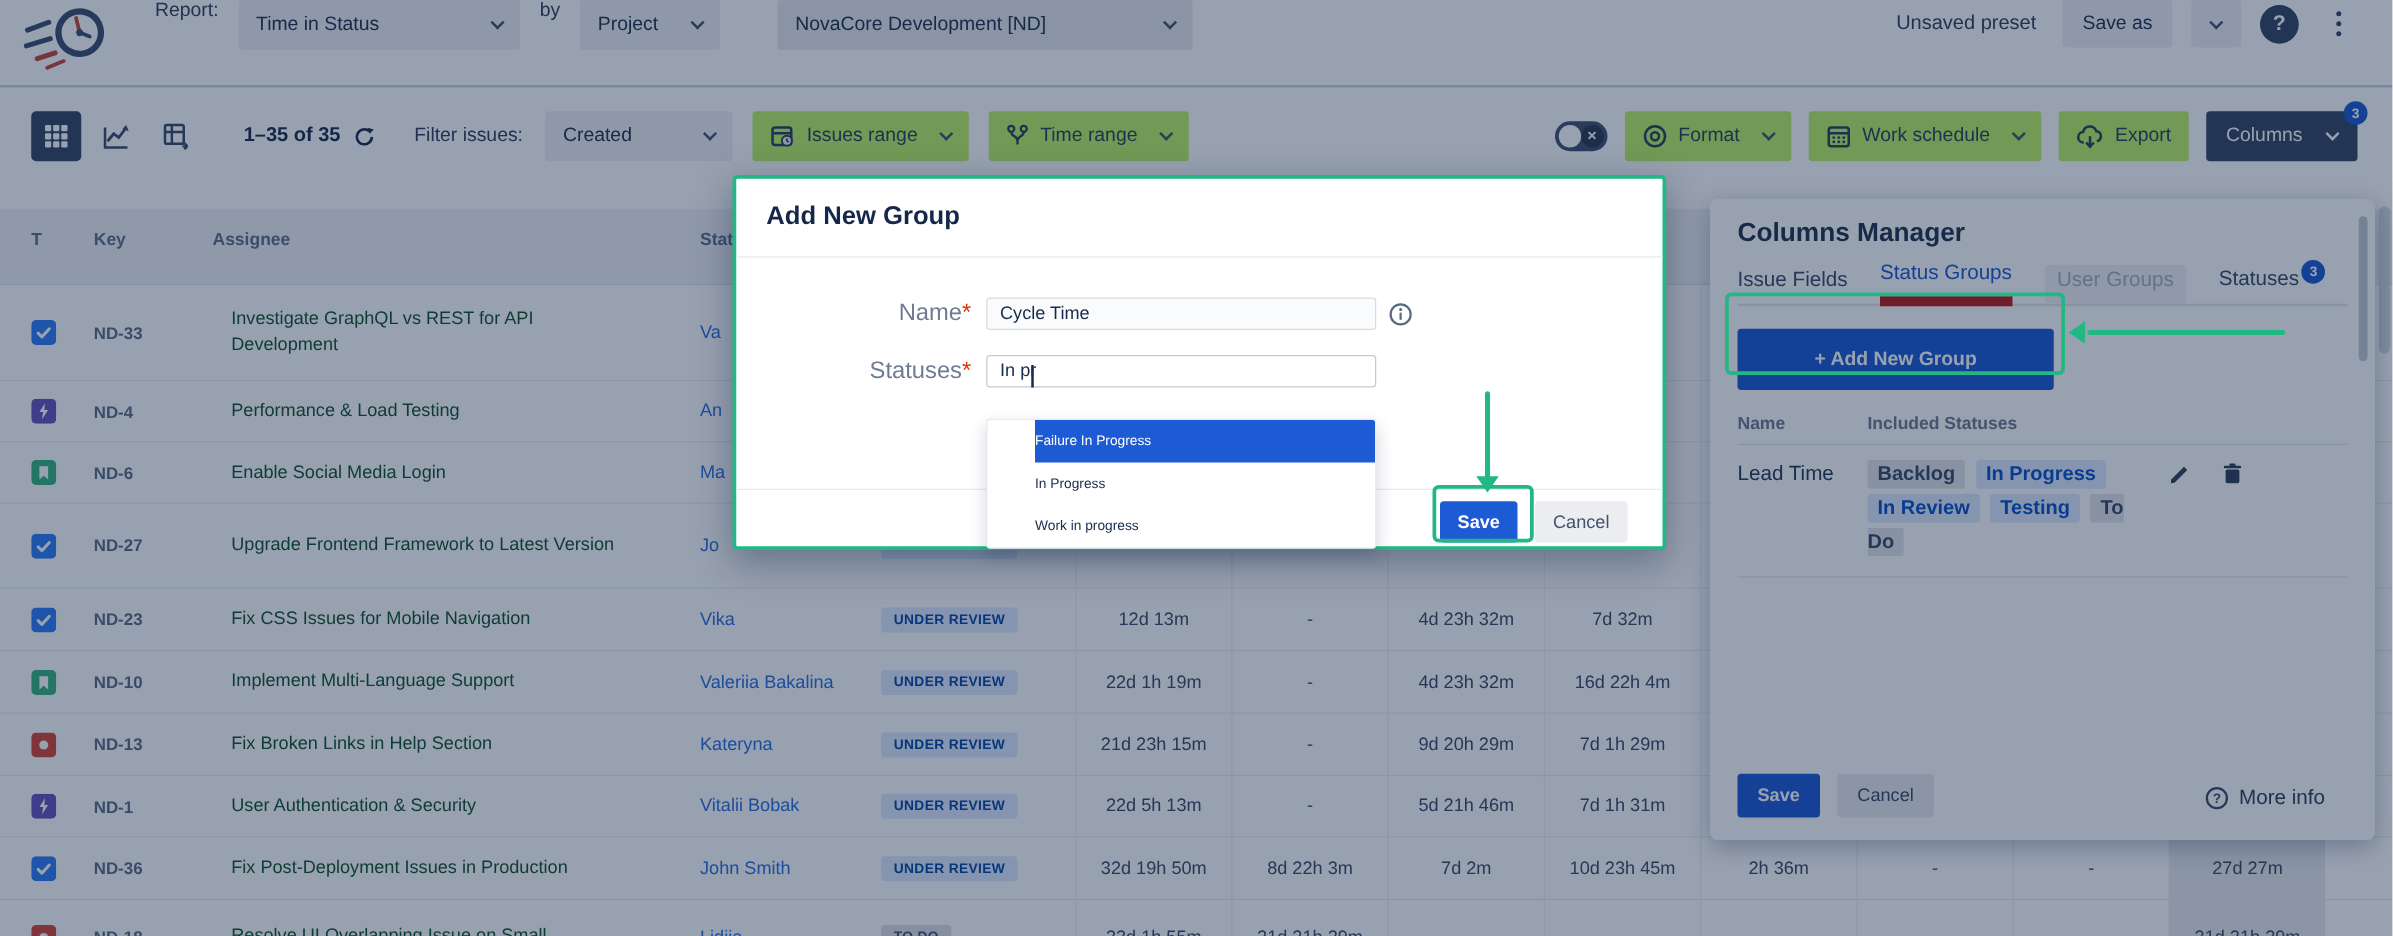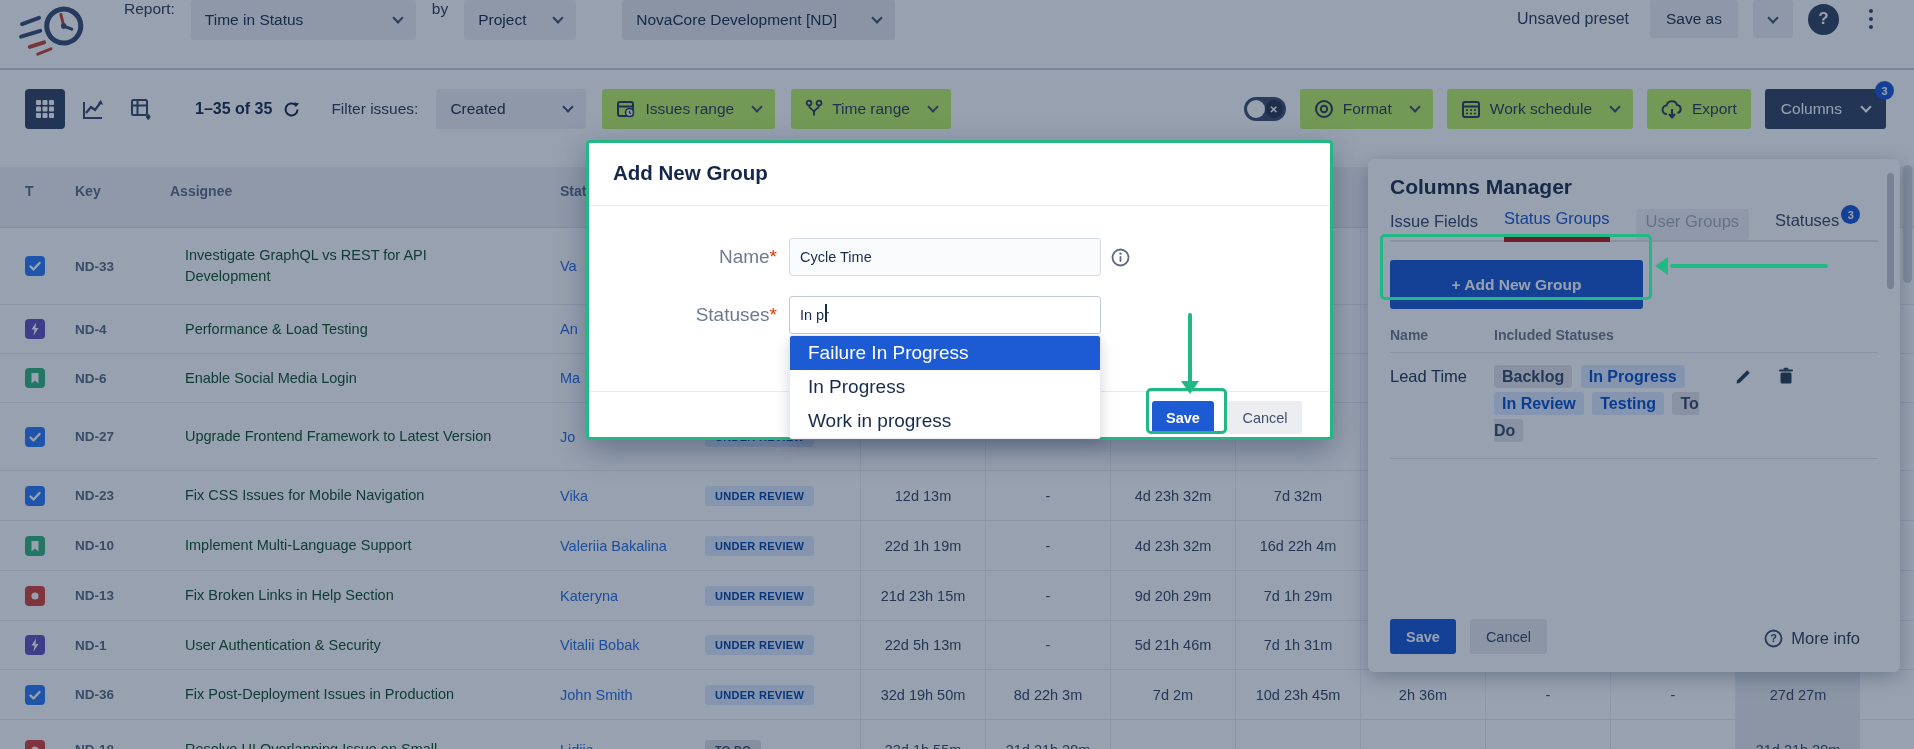--- a/index.html
+++ b/index.html
@@ -12,21 +12,21 @@
   
   .topbar{position:absolute;top:0;left:0;width:1914px;height:70px;background:#fff;
     display:flex;align-items:flex-start;padding-left:16px;border-bottom:2px solid #ccd2dc;}
   .logo{width:80px;height:56px;flex:0 0 auto;margin-right:28px;}
   .tb-label{font-size:15.5px;color:#33415c;margin-right:16px;}
   .select{height:40px;background:#eef0f4;border-radius:3px;display:flex;align-items:center;
     padding:0 14px;font-size:15.5px;color:#22324e;font-weight:500;}
   .select .chev{margin-left:auto;}
   .sel-report{width:225px;margin-right:16px;}
   .sel-scope{width:112px;margin-right:30px;}
-  .sel-project{width:273px;background:#e7e9ee;}
+  .sel-project{width:332px;background:#e7e9ee;}
   .chev{width:8px;height:8px;border-right:2px solid #44546f;border-bottom:2px solid #44546f;
     transform:rotate(45deg);display:inline-block;margin-left:10px;margin-top:-4px;flex:0 0 auto;}
   .chev.white{border-color:#fff;}
   .topbar-right{margin-left:auto;display:flex;align-items:center;margin-right:26px;gap:15px;}
   .preset-text{font-size:16px;color:#33415c;margin-right:6px;}
   .btn-gray{height:38px;background:#eef0f4;border-radius:3px;display:flex;align-items:center;
     padding:0 16px;font-size:15.5px;color:#22324e;border:none;cursor:pointer;}
   .btn-sq{width:40px;justify-content:center;padding:0;}
   .help-circle{width:31px;height:31px;border-radius:50%;background:#344563;color:#fff;
     display:flex;align-items:center;justify-content:center;font-size:17px;font-weight:bold;}
@@ -92,21 +92,21 @@
   
   .page-scroll-thumb{position:absolute;right:2px;top:165px;width:9px;height:118px;
     border-radius:5px;background:#d5dae2;z-index:1;}
 
   
   .panel{position:absolute;left:1368px;top:159px;width:532px;height:513px;background:#fff;
     border-radius:6px;box-shadow:0 5px 20px rgba(9,30,66,.3);z-index:10;padding:14px 22px;}
   .panel-title{font-size:21px;font-weight:bold;color:#21324e;margin:2px 0 10px 0;}
   .tabs{display:flex;gap:26px;border-bottom:2px solid #e2e5ea;align-items:flex-end;}
   .tab{font-size:16.5px;color:#3b4a68;padding-bottom:9px;cursor:pointer;white-space:nowrap;}
-  .tab.active{color:#1d5bd4;border-bottom:5px solid #b91c1c;margin-bottom:-2px;}
+  .tab.active{color:#1d5bd4;border-bottom:8px solid #b91c1c;margin-bottom:-2px;}
   .tab.disabled{color:#a5aebc;background:#f1f2f4;border-radius:3px;padding:3px 10px 9px 10px;cursor:default;}
   .tab .badge{display:inline-flex;transform:translateY(-7px);margin-left:2px;}
   .btn-add{margin-top:18px;width:253px;height:49px;background:#1d5bd4;color:#fff;border:none;
     border-radius:3px;font-size:15.5px;font-weight:bold;cursor:pointer;font-family:inherit;}
   .grp-headers{display:grid;grid-template-columns:104px 1fr;margin-top:18px;padding-bottom:9px;}
   .grp-headers span{font-size:14px;font-weight:bold;color:#6f7a8e;}
   .grp-row{display:grid;grid-template-columns:104px 218px 1fr;padding:10px 0 14px 0;
     border-top:1px solid #e4e7ec;border-bottom:1px solid #e4e7ec;}
   .grp-name{font-size:16.5px;color:#253858;line-height:27px;padding-right:12px;}
   .grp-chips{line-height:27px;}
@@ -131,29 +131,29 @@
   
   .modal{position:absolute;left:586px;top:140px;width:747px;height:300px;background:#fff;
     border:3px solid #21b883;border-radius:4px;z-index:30;
     box-shadow:0 10px 30px rgba(9,30,66,.35);}
   .modal-title{font-size:20.5px;font-weight:bold;color:#15284b;padding:18px 0 0 24px;}
   .modal-divider{position:absolute;left:0;right:0;top:62px;height:1px;background:#e8eaee;}
   .mform{position:absolute;top:95px;left:0;right:0;}
   .frow{display:flex;align-items:center;margin-bottom:20px;}
   .flabel{flex:0 0 188px;text-align:right;font-size:19px;color:#6e7b90;}
   .req{color:#de350b;}
-  .finput{margin-left:12px;width:312px;height:38px;border:1px solid #d6dae2;border-radius:3px;
+  .finput{margin-left:12px;width:312px;height:26px;border:1px solid #d6dae2;border-radius:3px;
     background:#fafbfc;font-size:14.5px;color:#172b4d;padding:0 10px;font-family:inherit;}
   .finput.focus{background:#fff;border-color:#c2c9d4;}
   .input-wrap{position:relative;display:flex;align-items:center;}
   .caret{position:absolute;left:48px;top:8px;width:1.5px;height:18px;background:#172b4d;}
   .info-icon{margin-left:10px;display:inline-flex;}
   .dropdown{position:absolute;left:200px;top:192px;width:312px;background:#fff;border:1px solid #e8eaee;
     border-radius:3px;box-shadow:0 6px 14px rgba(9,30,66,.18);z-index:5;overflow:hidden;}
-  .dd-item{height:34px;line-height:34px;padding-left:18px;font-size:19px;color:#172b4d;cursor:pointer;}
+  .dd-item{height:34px;line-height:34px;font-size:11px;color:#172b4d;cursor:pointer;margin-left:38px;}
   .dd-item.selected{background:#1d5bd4;color:#fff;}
   .modal-footer-divider{position:absolute;left:0;right:0;top:248px;height:1px;background:#e8eaee;}
   .modal-buttons{position:absolute;top:258px;right:28px;display:flex;gap:14px;}
   .btn-save-m{width:62px;height:33px;background:#1d5bd4;color:#fff;border:none;border-radius:3px;
     font-size:14.5px;font-weight:bold;cursor:pointer;font-family:inherit;}
   .btn-cancel-m{width:74px;height:33px;background:#ebedf0;color:#42526e;border:none;border-radius:3px;
     font-size:14.5px;cursor:pointer;font-family:inherit;}
 
   
   .anno{position:absolute;z-index:40;pointer-events:none;}

